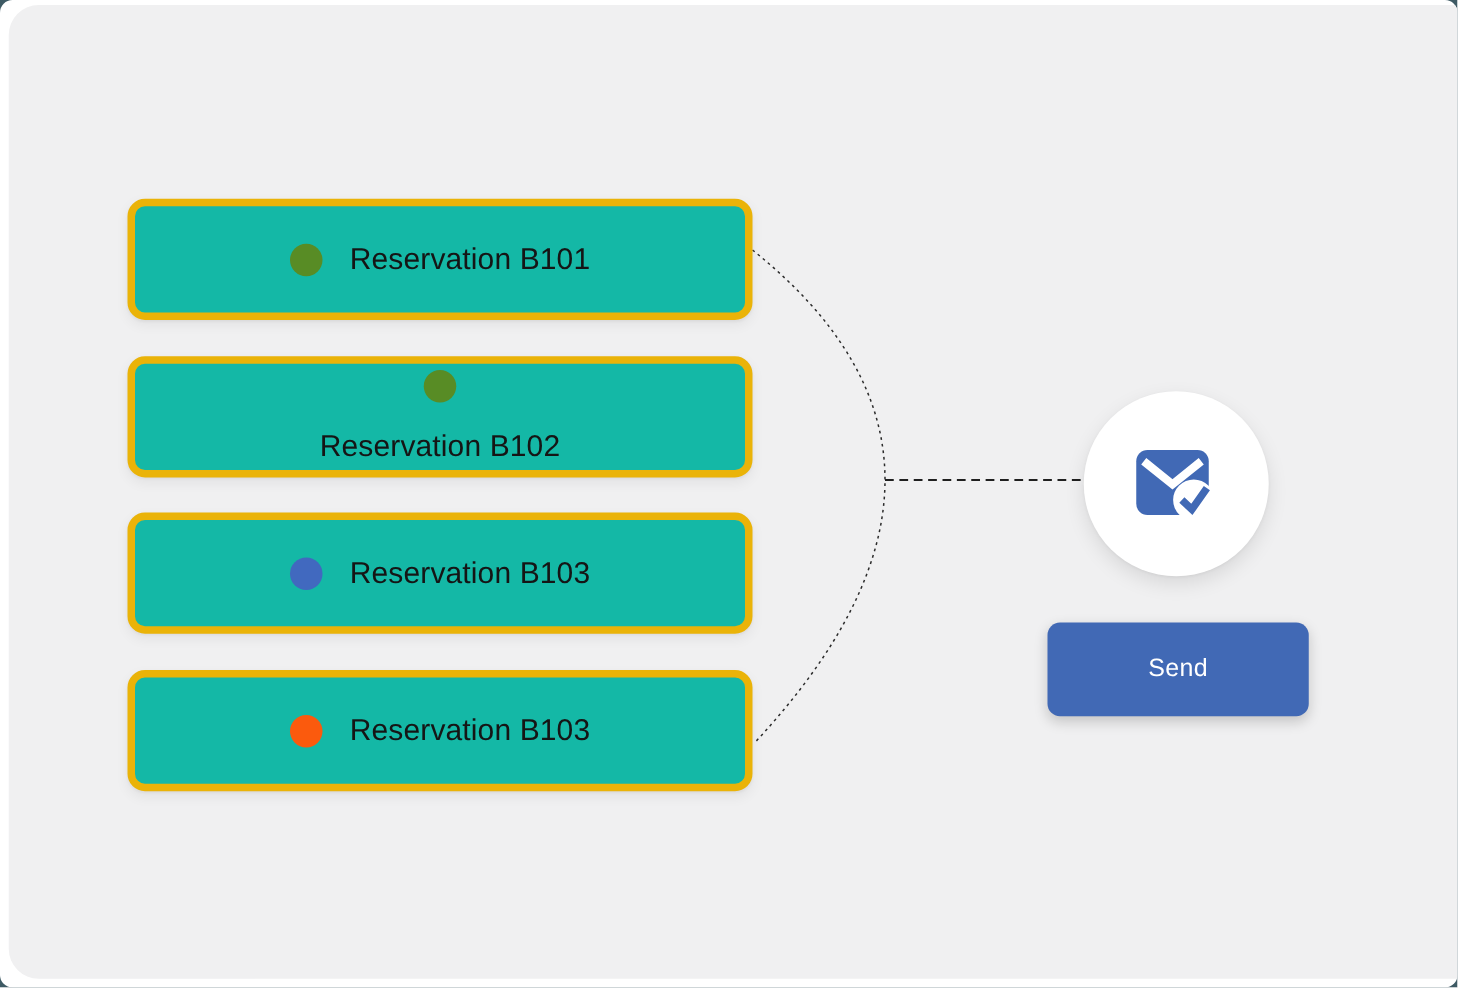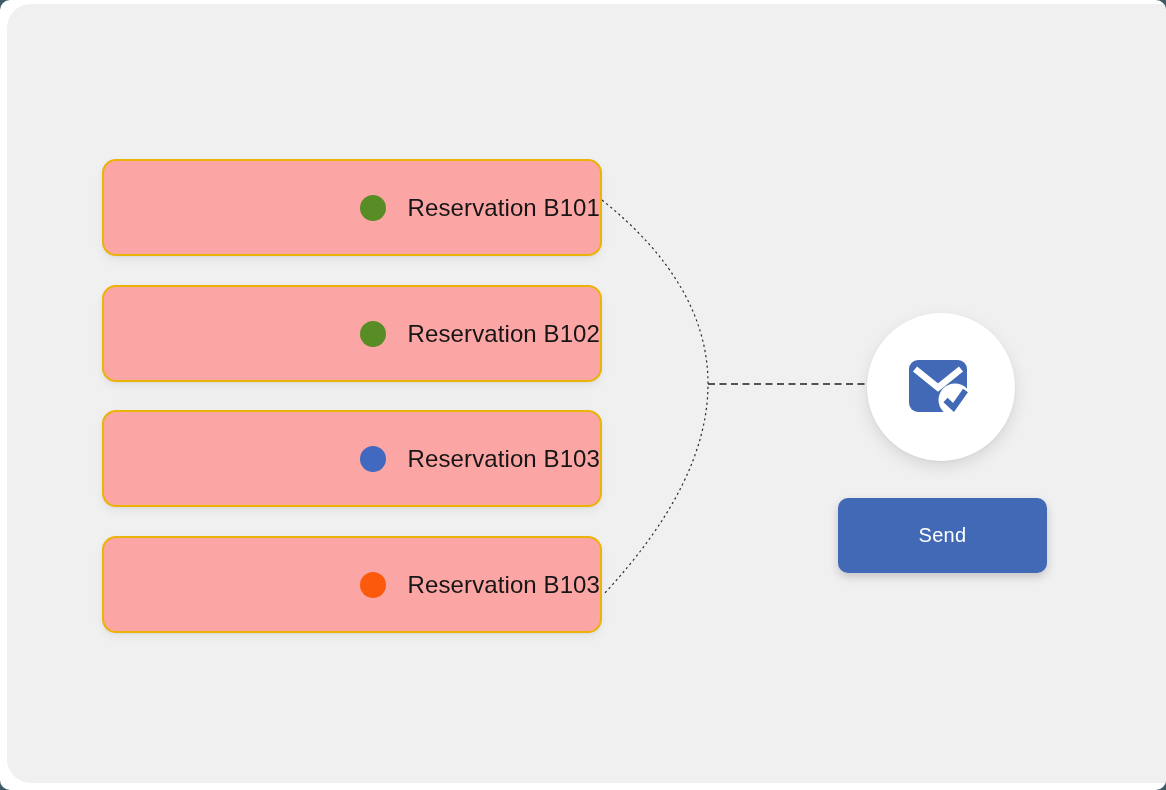--- a/index.html
+++ b/index.html
@@ -27,32 +27,32 @@
   .connectors {
     position: absolute;
     left: 0; top: 0;
     pointer-events: none;
   }
   .card {
     position: absolute;
     left: 102px;
     width: 500px;
     height: 97px;
-    background: #fca5a5;
-    border: 2px solid #eab308;
+    background: #14b8a6;
+    border: 6px solid #eab308;
     border-radius: 14px;
     box-sizing: border-box;
     box-shadow: 0 1px 2px rgba(0,0,0,0.04), 0 4px 10px rgba(0,0,0,0.06);
     display: flex;
     align-items: center;
-    justify-content: flex-end;
+    justify-content: center;
     gap: 22px;
   }
   .card.c1 { top: 159px; }
-  .card.c2 { top: 285px; }
+  .card.c2 { top: 285px; flex-direction: column; }
   .card.c3 { top: 410px; }
   .card.c4 { top: 536px; }
   .dot {
     width: 26px; height: 26px;
     border-radius: 50%;
     flex: 0 0 auto;
   }
   .card-label {
     font-size: 24px;
     font-weight: 500;

